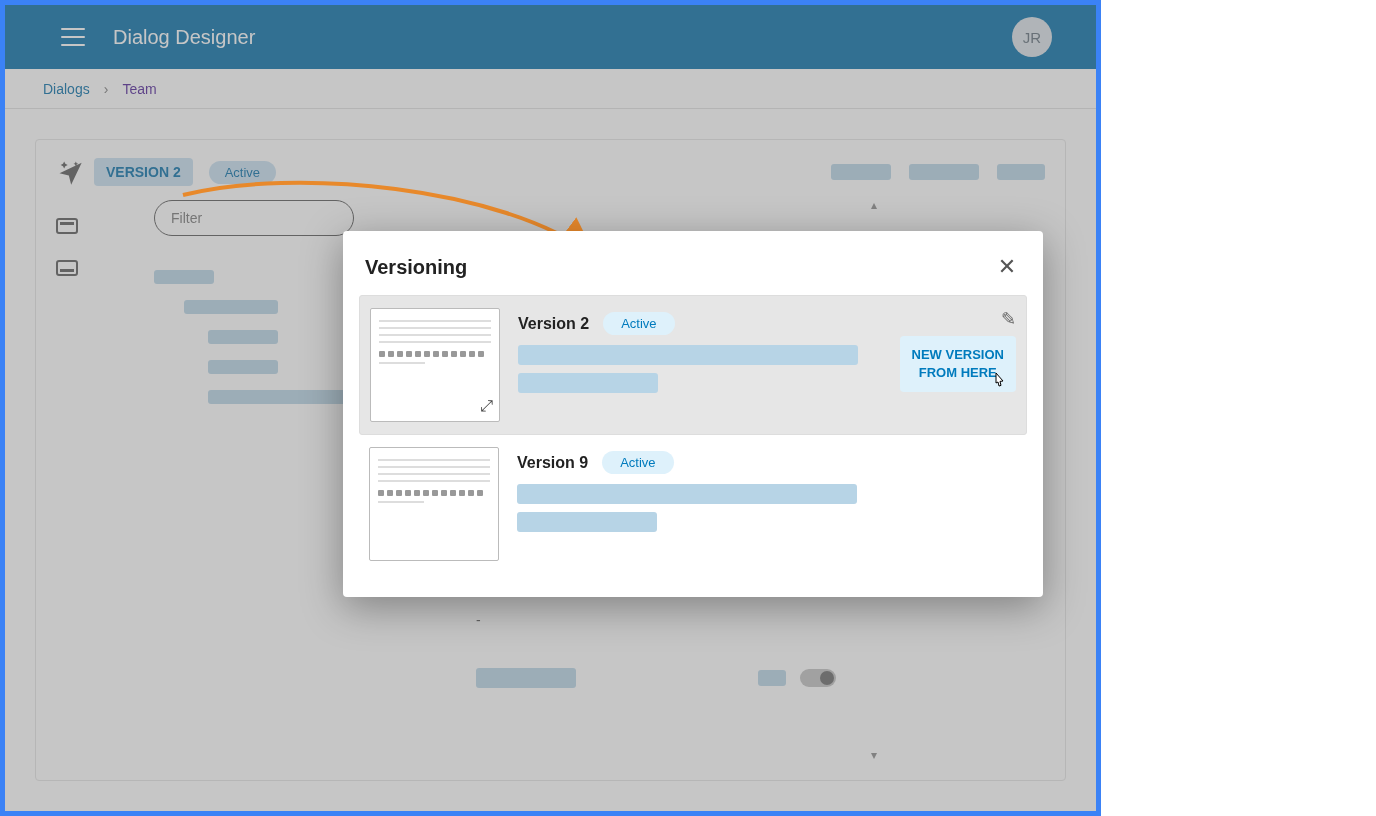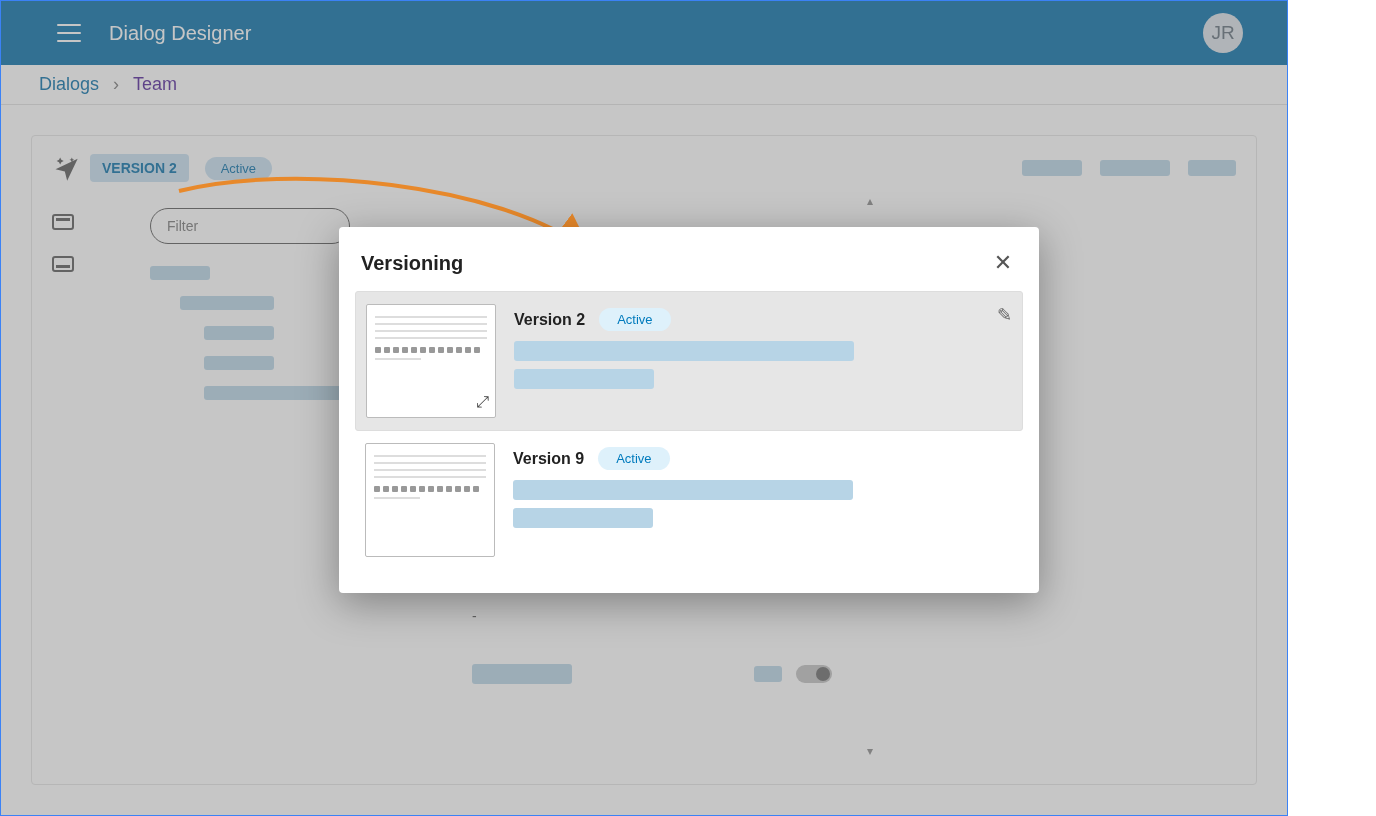--- a/index.html
+++ b/index.html
@@ -1,29 +1,29 @@
 <!DOCTYPE html>
 <html><head>
 <meta charset="utf-8">
 <style>
   * { box-sizing: border-box; margin: 0; padding: 0; }
   html, body { width: 1376px; height: 816px; font-family: "Segoe UI", Arial, sans-serif; background: #fff; overflow: hidden; }
   
-  .page-border { width: 1288px; height: 816px; border: 1px solid #3b82f6; position: relative; }
+  .page-border { width: 1101px; height: 816px; border: 5px solid #3b82f6; position: relative; }
   
   
   .app-header { height: 64px; background: #006ba6; display: flex; align-items: center; padding: 0 20px; color: #fff; justify-content: space-between; }
   .header-left { display: flex; align-items: center; gap: 28px; }
   .hamburger { width: 24px; height: 18px; display: flex; flex-direction: column; justify-content: space-between; cursor: pointer; margin-left: 36px;}
   .hamburger span { display: block; height: 2px; background: #fff; border-radius: 1px; }
   .app-title { font-size: 20px; font-weight: 400; }
-  .avatar { width: 40px; height: 40px; border-radius: 50%; background: #d9e1e7; color: #5d6b77; display: flex; align-items: center; justify-content: center; font-size: 19px; font-weight: 500; margin-right: 24px;}
-  
-  
-  .breadcrumb-bar { height: 40px; border-bottom: 1px solid #e0e0e0; display: flex; align-items: center; padding: 0 38px; font-size: 18px; gap: 14px; }
+  .avatar { width: 40px; height: 40px; border-radius: 50%; background: #d9e1e7; color: #5d6b77; display: flex; align-items: center; justify-content: center; font-size: 15px; font-weight: 500; margin-right: 24px;}
+  
+  
+  .breadcrumb-bar { height: 40px; border-bottom: 1px solid #e0e0e0; display: flex; align-items: center; padding: 0 38px; font-size: 14px; gap: 14px; }
   .bc-link { color: #006ba6; font-weight: 500; }
   .bc-sep { color: #777; }
   .bc-current { color: #4c1d95; font-weight: 500; }
   
   
   .content-area { position: absolute; top: 104px; left: 0; right: 0; bottom: 0; padding: 30px; }
   .card { background: #fff; border: 1px solid #e3e3e3; border-radius: 4px; width: 100%; height: 100%; position: relative; padding: 18px 20px; }
   
   .toolbar-row { display: flex; align-items: center; gap: 10px; }
   .wand-icon { width: 28px; height: 28px; color: #555; }
@@ -35,21 +35,21 @@
   .ph-btn2 { width: 70px; height: 16px; }
   .ph-btn3 { width: 48px; height: 16px; }
   
   
   .left-icons { position: absolute; left: 20px; top: 78px; display: flex; flex-direction: column; gap: 26px; }
   .side-ico { width: 22px; height: 16px; border: 2px solid #555; border-radius: 3px; position: relative; }
   .side-ico.top::before { content:""; position:absolute; top:2px; left:2px; right:2px; height:3px; background:#555; }
   .side-ico.bot::after { content:""; position:absolute; bottom:2px; left:2px; right:2px; height:3px; background:#555; }
   
   
-  .filter-wrap { position: absolute; left: 118px; top: 72px; }
+  .filter-wrap { position: absolute; left: 118px; top: 60px; }
   .filter-input { width: 200px; height: 36px; border: 1px solid #555; border-radius: 18px; padding: 0 16px; font-size: 14px; color: #888; outline: none; background: #fff;}
   
   
   .tree { position: absolute; left: 118px; top: 130px; display: flex; flex-direction: column; gap: 16px; }
   .tree .ph { height: 14px; }
   
   
   .center-col { position: absolute; left: 440px; top: 430px; width: 380px; }
   .center-col .row { display:flex; align-items:center; gap: 10px; margin-bottom: 24px;}
   .toggle { width: 36px; height: 18px; background: #bfbfbf; border-radius: 10px; position: relative; }
@@ -208,20 +208,29 @@
           <span class="ver-title">Version 2</span>
           <span class="pill-light">Active</span>
         </div>
         <div class="ver-bars">
           <div class="ph" style="width:340px;"></div>
           <div class="ph" style="width:140px;"></div>
         </div>
       </div>
       <div class="ver-actions">
         <div class="edit-ico">✎</div>
+        <div class="new-ver-btn">
+          <div>NEW VERSION</div>
+          <div>FROM HERE</div>
+          <span class="cursor-ico">
+            <svg width="18" height="22" viewBox="0 0 18 22">
+                <path d="M6 2v10l2-1 1 4 2-.6-1-4 3-.4L6 2z" fill="#fff" stroke="#000" stroke-width="1"></path>
+              </svg>
+          </span>
+        </div>
       </div>
     </div>
 
     <div class="ver-row">
       <div class="thumb">
         <div class="line"></div>
           <div class="line"></div>
           <div class="line"></div>
           <div class="line"></div>
         <div class="dots">

